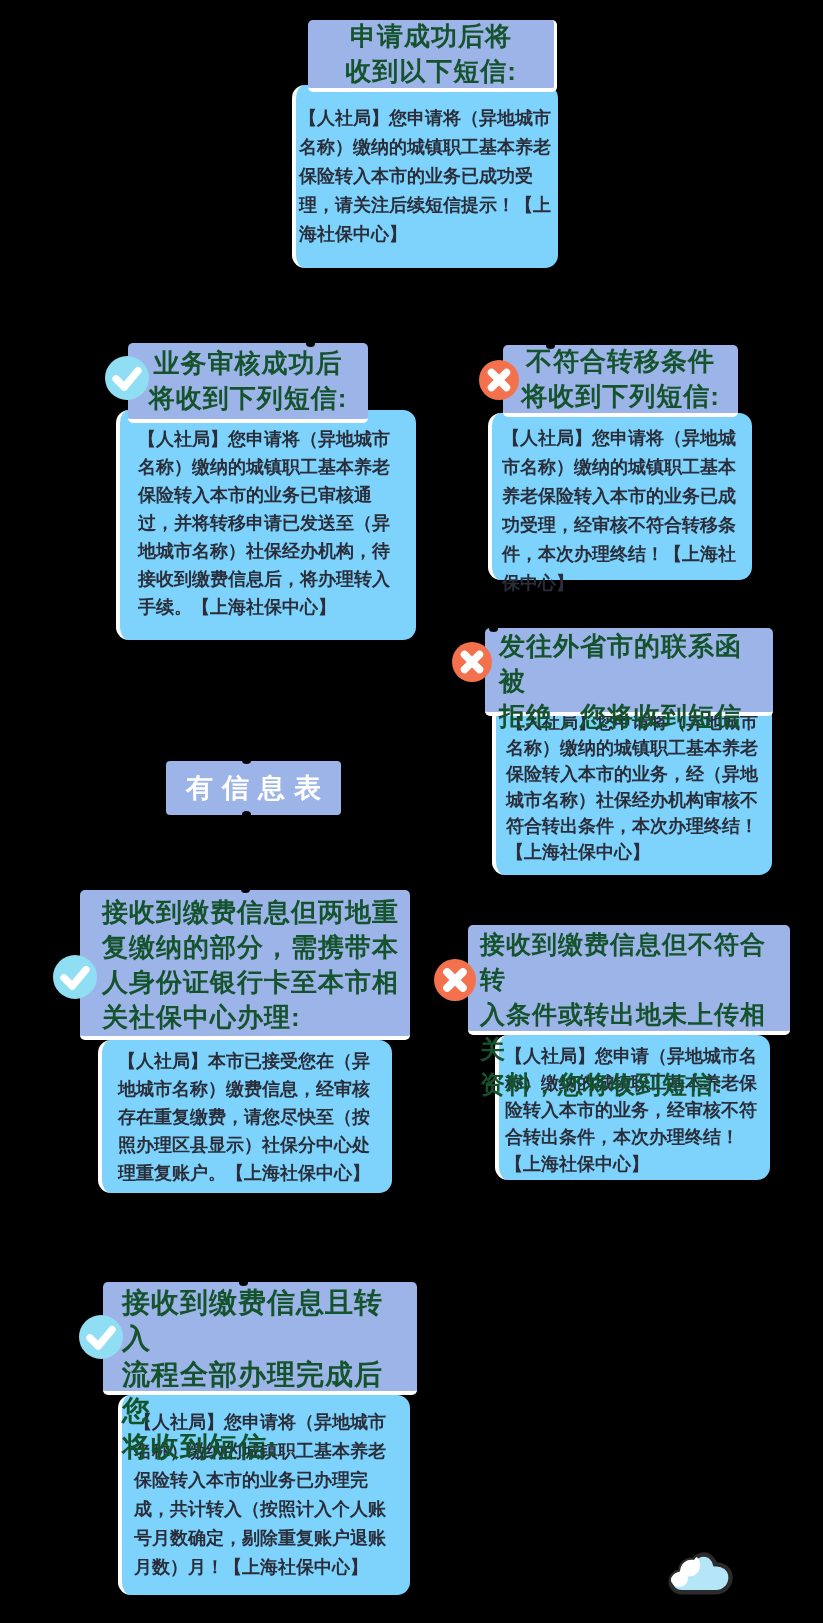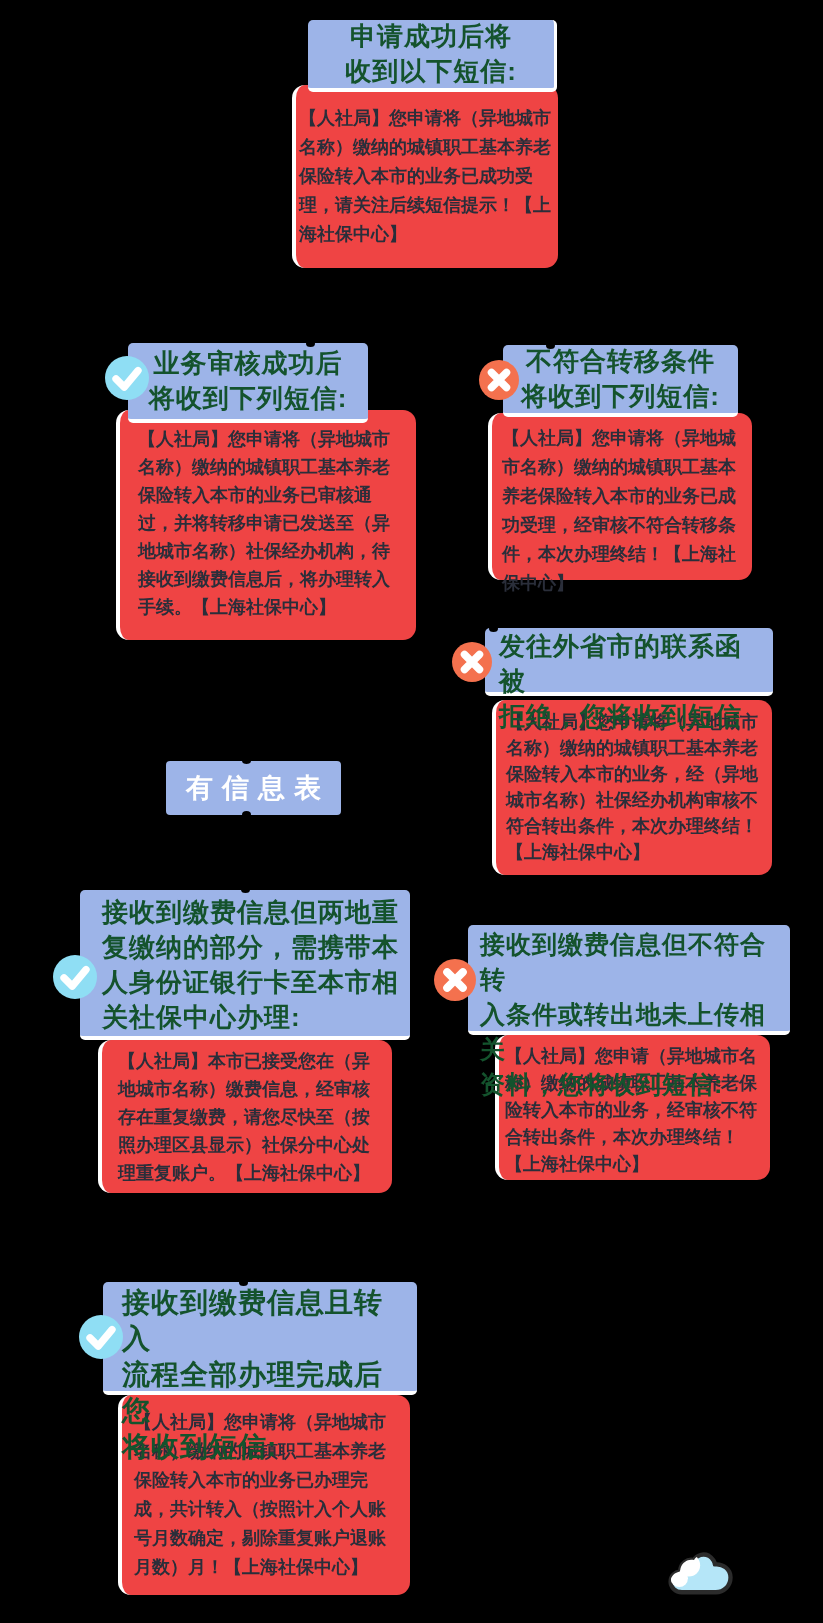--- a/index.html
+++ b/index.html
@@ -2,34 +2,34 @@
 <html><head>
 <meta charset="utf-8">
 <style>
   html,body{margin:0;padding:0;background:#000;}
   #canvas{position:relative;width:823px;height:1623px;background:#000;overflow:hidden;
           font-family:"Liberation Sans","DejaVu Sans",sans-serif;}
   .hdr{position:absolute;background:#9db4e8;color:#14532d;font-weight:800;
        border-bottom:4px solid #fff;border-radius:5px;box-sizing:border-box;
        white-space:pre-line;letter-spacing:1px;z-index:2;font-size:26px;line-height:35px;}
   .hdr.center{display:flex;align-items:center;justify-content:center;text-align:center;}
-  .bdy{position:absolute;background:#ef4444;color:#2a2e3a;font-weight:bold;
+  .bdy{position:absolute;background:#7dd3fc;color:#2a2e3a;font-weight:bold;
        border-radius:13px;border-left:4px solid #fff;box-sizing:border-box;
        font-size:18px;line-height:29px;z-index:1;}
   .icon{position:absolute;z-index:3;line-height:0;}
   .dot{position:absolute;width:9px;height:7px;background:#000;border-radius:50%;z-index:4;}
   #h1{left:308px;top:20px;width:249px;height:72px;border-right:3px solid #fff;}
   #y1{left:292px;top:85px;width:266px;height:183px;padding:19px 3px;}
   #h2{left:128px;top:343px;width:240px;height:80px;}
   #i2{left:105px;top:356px;}
   #y2{left:116px;top:410px;width:300px;height:230px;padding:15px 18px;line-height:28px;}
   #h3{left:503px;top:345px;width:235px;height:72px;}
   #i3{left:479px;top:360px;}
   #y3{left:488px;top:413px;width:264px;height:167px;padding:11px 10px;}
-  #h4{left:485px;top:628px;width:288px;height:68px;padding:1px 6px 16px 14px;}
+  #h4{left:485px;top:628px;width:288px;height:88px;padding:1px 6px 16px 14px;}
   #i4{left:452px;top:642px;}
   #y4{left:492px;top:700px;width:280px;height:175px;padding:9px 10px;line-height:26px;}
   #b5{left:158px;top:761px;width:175px;height:54px;position:absolute;background:#9db4e8;
       color:#fff;font-weight:800;font-size:27px;letter-spacing:9px;border-radius:4px;
       display:flex;align-items:center;justify-content:center;z-index:2;padding-left:9px;box-sizing:border-box;margin-left:8px;}
   #h6{left:80px;top:890px;width:330px;height:150px;padding:5px 10px 0 22px;}
   #i6{left:53px;top:955px;}
   #y6{left:98px;top:1040px;width:294px;height:153px;padding:7px 16px;line-height:28px;}
   #h7{left:468px;top:925px;width:322px;height:110px;padding:2px 6px 0 12px;font-size:25px;}
   #i7{left:434px;top:959px;}

